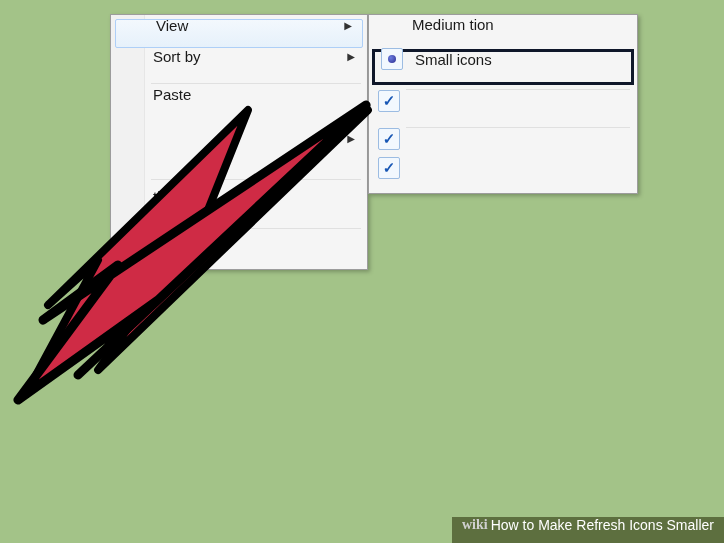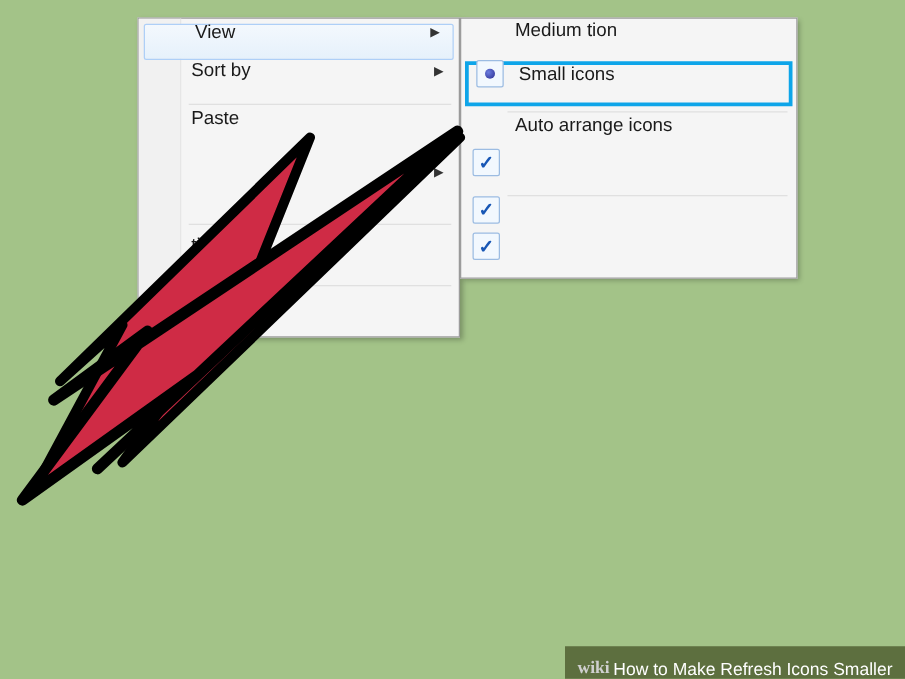--- a/index.html
+++ b/index.html
@@ -8,27 +8,27 @@
   .menu1{left:110px;top:14px;width:258px}
   .menu2{left:368px;top:14px;width:270px;padding:3px}
   .row{display:flex;align-items:center;height:29px;padding:0 10px 16px 40px;position:relative}
   .menu1 .row.hi{background:linear-gradient(#f3f8fd,#e6f1fb);border:1px solid #aecff7;border-radius:2px;margin:2px}
   .row .arr{position:absolute;right:10px;font-size:10px;color:#333}
   .sep{height:1px;background:#e0e0e0;margin:4px 4px 4px 38px}
   .icon-col{position:absolute;left:0;top:0;bottom:0;width:34px;border-right:1px solid #e6e6e6;background:#f1f1f1}
   .menu1 .icon-col{background:#f1f1f1}
   .menu1{padding:2px}
   .menu2 .row{padding-left:40px}
-  .menu2 .row.boxed{border:3px solid #0ea5e9;height:36px;margin:2px 0}
+  .menu2 .row.boxed{border:3px solid #0f172a;height:36px;margin:2px 0}
   .chk{position:absolute;left:6px;width:22px;height:22px;border:1px solid #9cbce2;border-radius:2px;background:#f2f8fe;display:flex;align-items:center;justify-content:center;color:#1857b5;font-size:15px;font-weight:bold}
   .bullet{position:absolute;left:6px;width:22px;height:22px;border:1px solid #9cbce2;border-radius:2px;background:#f2f8fe;display:flex;align-items:center;justify-content:center}
   .bullet::after{content:"";width:8px;height:8px;border-radius:50%;background:radial-gradient(circle at 35% 35%,#6a7de0,#2c2c8f)}
   .pico{position:absolute;left:8px;width:18px;height:18px;background:linear-gradient(135deg,#4aa3e0,#1f5fa0);border:1px solid #2a6aa8}
   .cursor{position:absolute;left:8px;top:70px;pointer-events:none}
-  .caption{position:absolute;right:0;bottom:0;height:26px;background:#5d6f3f;color:#fff;display:flex;align-items:flex-end;padding:0 10px;font-size:14px}
+  .caption{position:absolute;right:0;bottom:0;height:26px;background:#5d6f3f;color:#fff;display:flex;align-items:flex-start;padding:0 10px;font-size:14px}
   .caption .w{color:#d0d0d0;font-weight:bold;font-family:Georgia,serif;margin-right:3px}
 </style>
 </head>
 <body>
 
 <div class="menu menu1">
   <div class="icon-col"></div>
   <div class="row hi">
     <span>View</span>
     <span class="arr">▶</span>
@@ -58,23 +58,20 @@
 <div class="menu menu2">
   <div class="row">
     <span>Medium tion</span>
   </div>
   <div class="row boxed">
     <span class="bullet"></span>
     <span>Small icons</span>
   </div>
   <div class="sep" style="margin-left:34px"></div>
   <div class="row">
-    <span>Auto arrange icons</span>
-  </div>
-  <div class="row">
     <span class="chk">✓</span>
   </div>
   <div class="sep" style="margin-left:34px"></div>
   <div class="row">
     <span class="chk">✓</span>
   </div>
   <div class="row">
     <span class="chk">✓</span>
   </div>
 </div>

